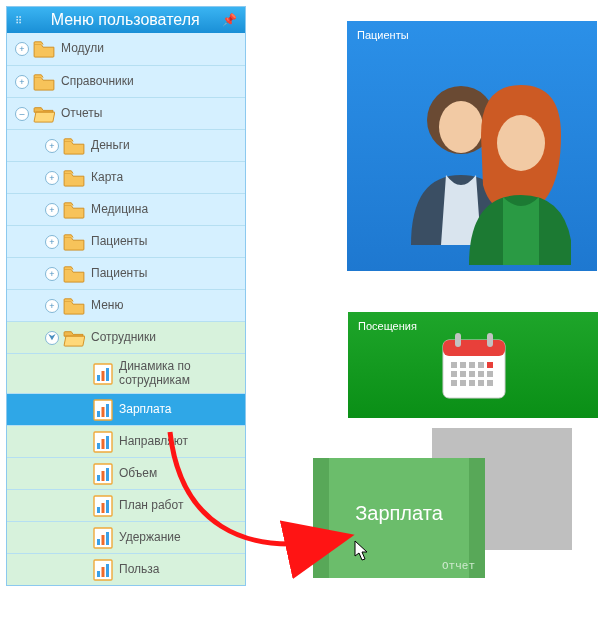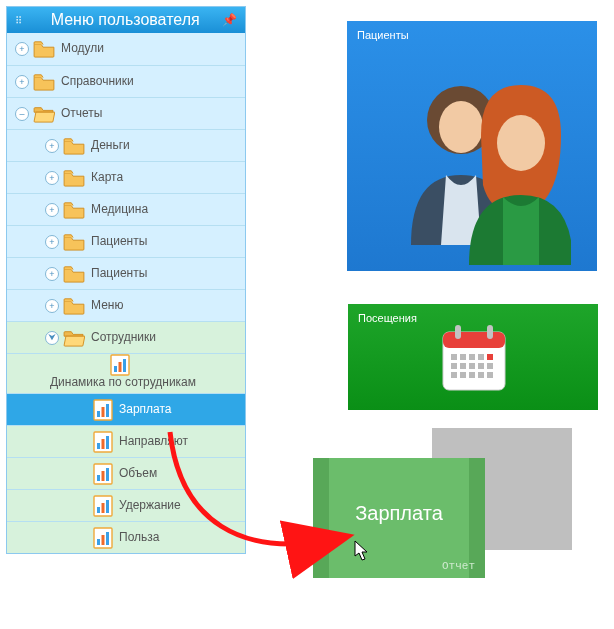--- a/index.html
+++ b/index.html
@@ -38,21 +38,21 @@
   .node {
     display: flex;
     align-items: center;
     height: 32px;
     border-top: 1px solid #b5dff2;
     padding-right: 6px;
     cursor: pointer;
     color: #555;
   }
   .node:first-child { border-top: none; }
-  .node.tall { height: 40px; flex-direction: column; }
+  .node.tall { height: 40px; }
   .node .dotcol {
     width: 22px;
     display: flex;
     justify-content: center;
     align-items: center;
     margin-left: var(--indent, 0px);
     flex-shrink: 0;
   }
   .node.green { background: #d7f2dc; }
   .node.selected {
@@ -94,21 +94,21 @@
     position: absolute;
     top: 8px; left: 10px;
     font-size: 11px;
   }
   .patients-art {
     position: absolute;
     left: 44px; top: 44px;
     width: 180px; height: 200px;
   }
   .tile-visits {
-    left: 348px; top: 304px;
+    left: 348px; top: 312px;
     width: 250px; height: 106px;
     background: linear-gradient(#1ea52a, #0a8f16);
   }
   .cal-ic {
     position: absolute;
     left: 93px; top: 18px;
     width: 66px; height: 72px;
   }
   .tile-salary-bg {
     position: absolute;
@@ -305,20 +305,30 @@
     </div>
     <div class="node green" style="--indent:64px">
       <span class="dotcol"></span>
       <svg class="report-ic" viewBox="0 0 20 22">
           <rect class="frame" x="1" y="1" width="18" height="20" rx="1"></rect>
           <rect x="4" y="12" width="3" height="6" fill="#3aa0e8"></rect>
           <rect x="8.5" y="8" width="3" height="10" fill="#f06a2a"></rect>
           <rect x="13" y="5" width="3" height="13" fill="#3aa0e8"></rect>
         </svg>
       <span class="label">Объем</span>
+    </div>
+    <div class="node green" style="--indent:64px">
+      <span class="dotcol"></span>
+      <svg class="report-ic" viewBox="0 0 20 22">
+          <rect class="frame" x="1" y="1" width="18" height="20" rx="1"></rect>
+          <rect x="4" y="12" width="3" height="6" fill="#3aa0e8"></rect>
+          <rect x="8.5" y="8" width="3" height="10" fill="#f06a2a"></rect>
+          <rect x="13" y="5" width="3" height="13" fill="#3aa0e8"></rect>
+        </svg>
+      <span class="label">План работ</span>
     </div>
     <div class="node green" style="--indent:64px">
       <span class="dotcol"></span>
       <svg class="report-ic" viewBox="0 0 20 22">
           <rect class="frame" x="1" y="1" width="18" height="20" rx="1"></rect>
           <rect x="4" y="12" width="3" height="6" fill="#3aa0e8"></rect>
           <rect x="8.5" y="8" width="3" height="10" fill="#f06a2a"></rect>
           <rect x="13" y="5" width="3" height="13" fill="#3aa0e8"></rect>
         </svg>
       <span class="label">Удержание</span>

